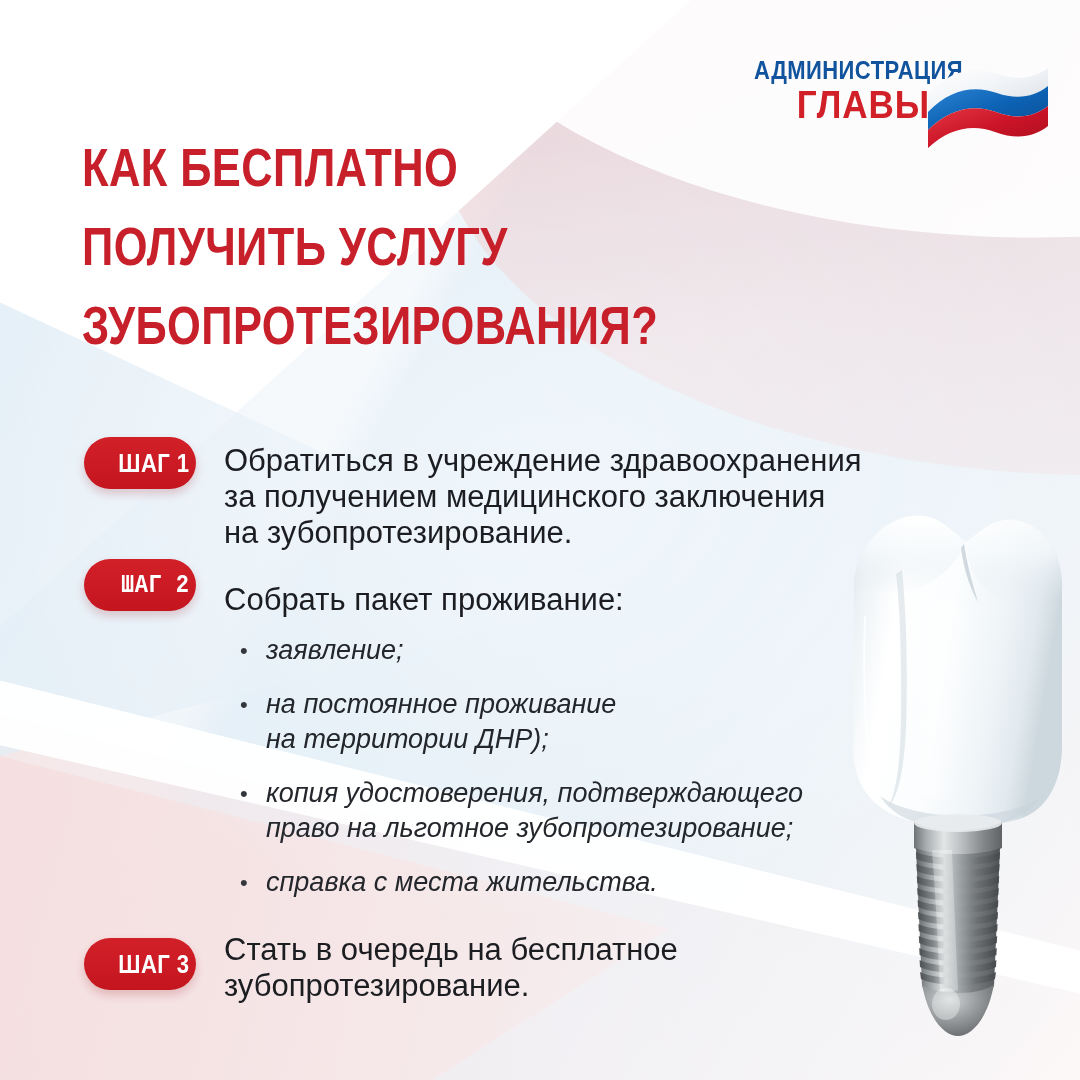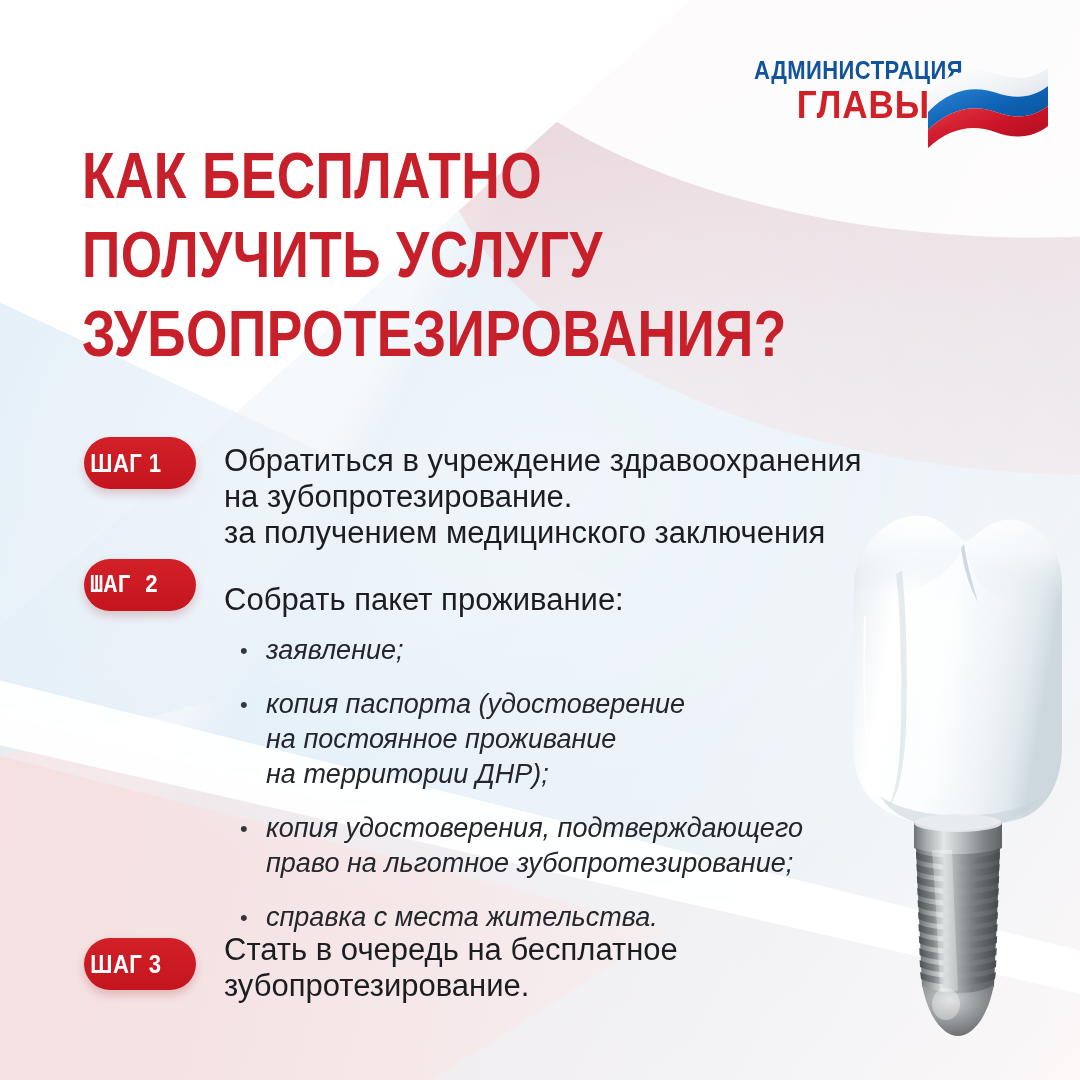--- a/index.html
+++ b/index.html
@@ -89,21 +89,21 @@
     white-space:nowrap;
   }
   #logo svg{position:absolute;right:-2px;top:0;}
 
   
   #title{
     position:absolute;left:82px;top:92px;width:700px;
     color:#C8202A;
     font-family:"Liberation Sans","DejaVu Sans",sans-serif;
     font-weight:bold;
-    font-size:65px;
+    font-size:53px;
     line-height:79px;
     letter-spacing:.5px;
   }
   #title .tline{
     display:block;
     transform:scaleX(.82);
     transform-origin:left center;
     white-space:nowrap;
   }
 
@@ -112,21 +112,21 @@
   .badge{
     position:absolute;
     width:112px;height:52px;
     background:linear-gradient(180deg,#D22028 0%,#C4151F 100%);
     border-radius:26px;
     box-shadow:0 5px 10px rgba(160,30,40,.22);
     color:#ffffff;
     font-weight:bold;
     font-size:26px;
     letter-spacing:.5px;
-    display:flex;align-items:center;justify-content:flex-start;
+    display:flex;align-items:center;justify-content:flex-end;
   }
   .badge span{transform:scaleX(.85);display:inline-block;white-space:nowrap;}
 
   .step-body{
     position:absolute;left:224px;right:0;
     color:#1b1d21;
     font-size:31px;
     line-height:36px;
   }
   .step-body .ln{display:block;white-space:nowrap;}
@@ -207,43 +207,42 @@
     <span class="tline">ПОЛУЧИТЬ УСЛУГУ</span>
     <span class="tline">ЗУБОПРОТЕЗИРОВАНИЯ?</span>
   </h1>
 
   <div class="step">
     <div class="badge" style="left:84px;top:437px;">
       <span>ШАГ 1</span>
     </div>
     <div class="step-body" style="top:443px;">
       <span class="ln">Обратиться в учреждение здравоохранения</span>
+      <span class="ln">за получением медицинского заключения</span>
       <span class="ln">на зубопротезирование.</span>
-      <span class="ln">за получением медицинского заключения</span>
     </div>
   </div>
 
   <div class="step">
     <div class="badge" style="left:84px;top:559px;font-family:Liberation Mono, monospace;">
       <span>ШАГ 2</span>
     </div>
     <div class="step-body" style="top:582px;">
       <span class="ln">Собрать пакет проживание:</span>
     </div>
 
     <div class="bullets" style="top:633px;">
 
       <div class="bullet" style="margin-top:0px;">
         <span class="dot">•</span>
         <span class="ln">заявление;</span>
       </div>
 
       <div class="bullet" style="margin-top:19px;">
         <span class="dot">•</span>
-        <span class="ln">копия паспорта (удостоверение</span>
         <span class="ln">на постоянное проживание</span>
         <span class="ln">на территории ДНР);</span>
       </div>
 
       <div class="bullet" style="margin-top:19px;">
         <span class="dot">•</span>
         <span class="ln">копия удостоверения, подтверждающего</span>
         <span class="ln">право на льготное зубопротезирование;</span>
       </div>
 

